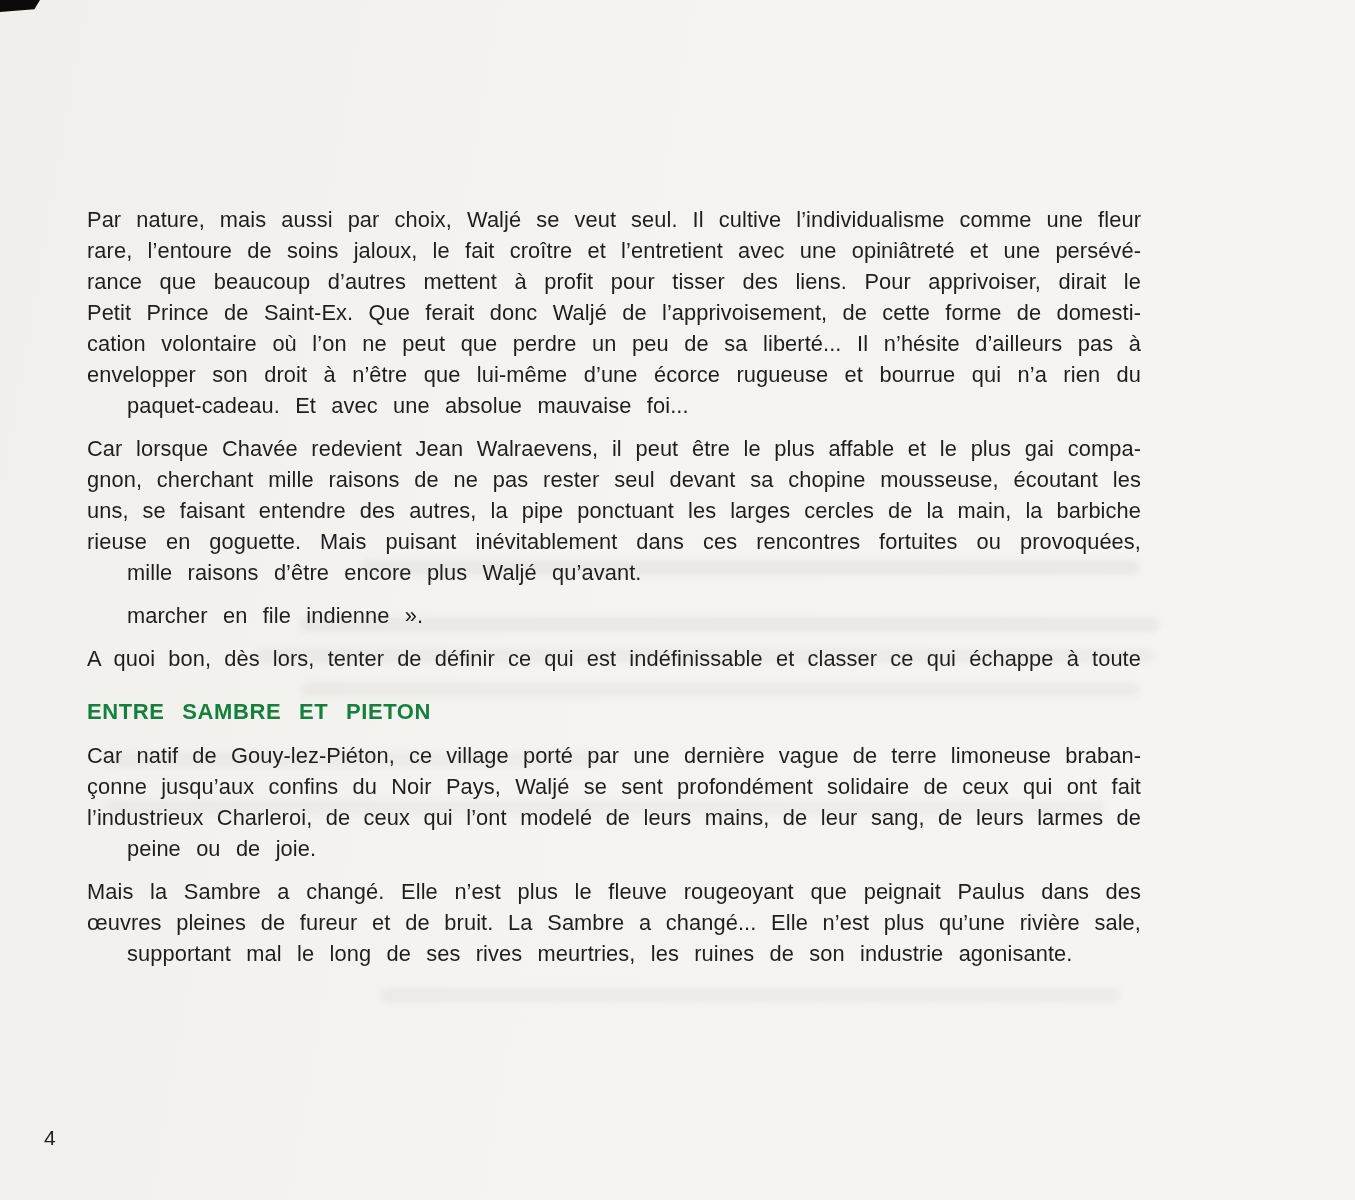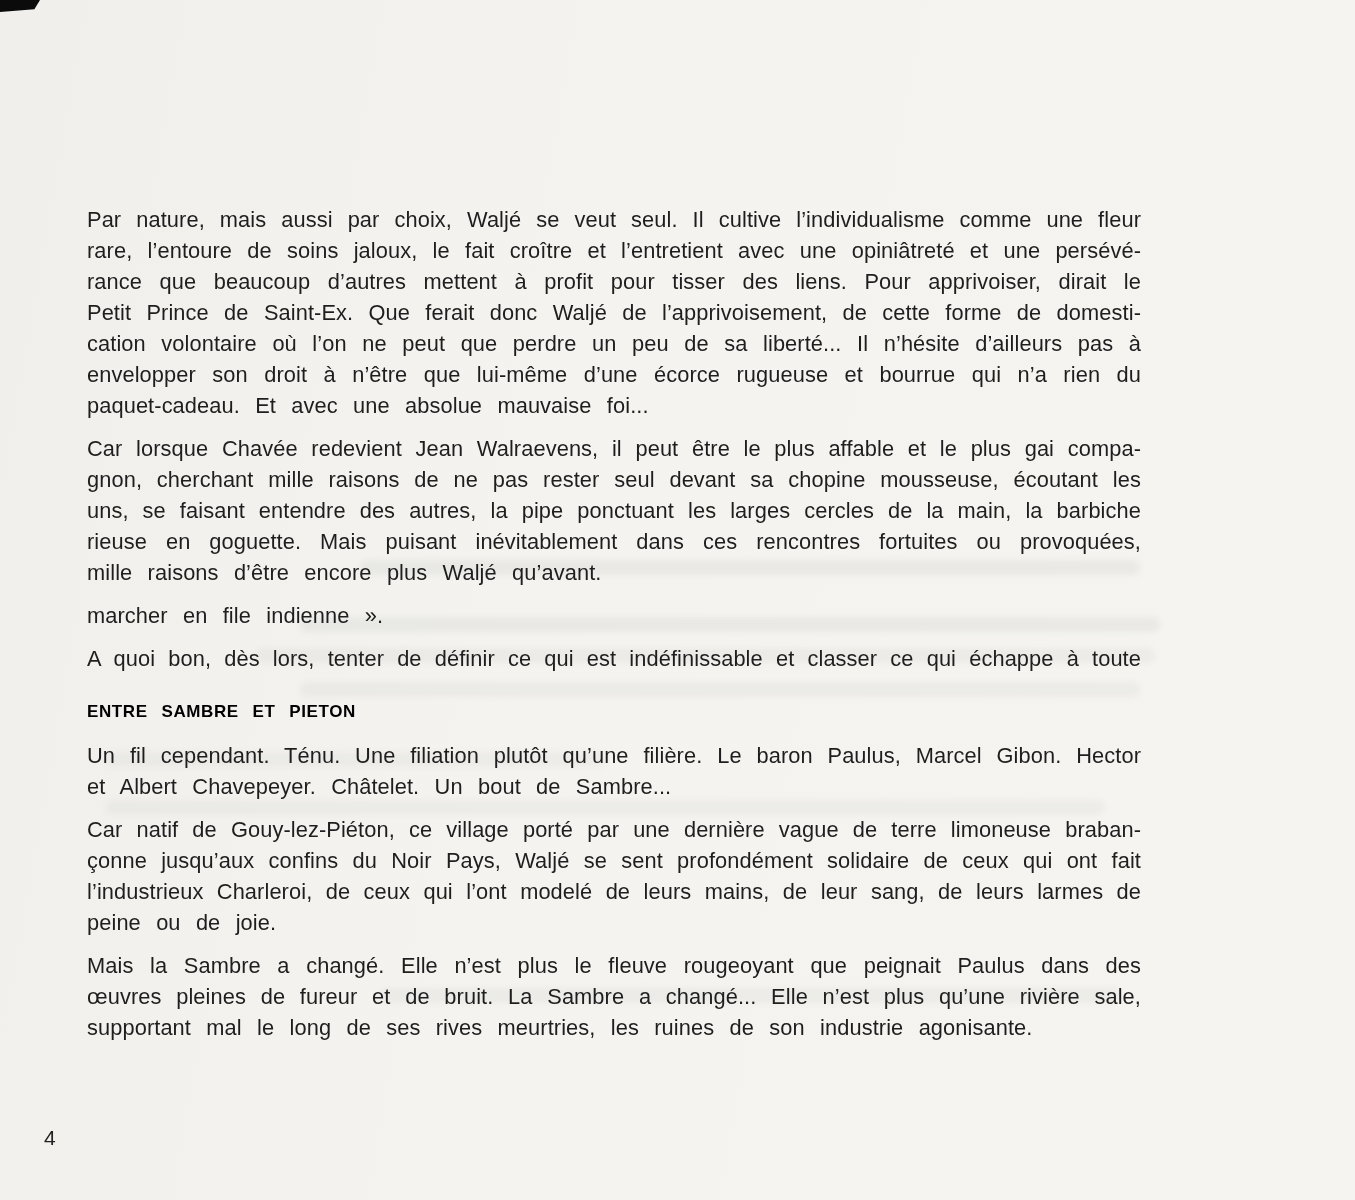--- a/index.html
+++ b/index.html
@@ -45,30 +45,31 @@
   .line {
     font-size: 21.8px;
     line-height: 31px;
     letter-spacing: 0.1px;
     text-align: justify;
     text-align-last: justify;
   }
   .line.last {
     text-align-last: left;
     word-spacing: 0.42em;
+    margin-left: 40px;
   }
 
   .section-heading {
-    font-size: 17px;
+    font-size: 22px;
     font-weight: bold;
     line-height: 28px;
     letter-spacing: 0.6px;
     word-spacing: 0.5em;
     margin: 24px 0 14px 0;
-    color: #000000;
+    color: #15803d;
   }
 
   .page-number {
     position: absolute;
     left: 44px;
     top: 1126px;
     font-size: 21px;
     line-height: 24px;
     color: #222;
   }
@@ -104,24 +105,20 @@
       <div class="line last">mille raisons d’être encore plus Waljé qu’avant.</div>
     </div>
     <div class="para">
       <div class="line last">marcher en file indienne ».</div>
     </div>
     <div class="para">
       <div class="line">A quoi bon, dès lors, tenter de définir ce qui est indéfinissable et classer ce qui échappe à toute</div>
     </div>
     <h2 class="section-heading">ENTRE SAMBRE ET PIETON</h2>
     <div class="para">
-      <div class="line">Un fil cependant. Ténu. Une filiation plutôt qu’une filière. Le baron Paulus, Marcel Gibon. Hector</div>
-      <div class="line last">et Albert Chavepeyer. Châtelet. Un bout de Sambre...</div>
-    </div>
-    <div class="para">
       <div class="line">Car natif de Gouy-lez-Piéton, ce village porté par une dernière vague de terre limoneuse braban-</div>
       <div class="line">çonne jusqu’aux confins du Noir Pays, Waljé se sent profondément solidaire de ceux qui ont fait</div>
       <div class="line">l’industrieux Charleroi, de ceux qui l’ont modelé de leurs mains, de leur sang, de leurs larmes de</div>
       <div class="line last">peine ou de joie.</div>
     </div>
     <div class="para">
       <div class="line">Mais la Sambre a changé. Elle n’est plus le fleuve rougeoyant que peignait Paulus dans des</div>
       <div class="line">œuvres pleines de fureur et de bruit. La Sambre a changé... Elle n’est plus qu’une rivière sale,</div>
       <div class="line last">supportant mal le long de ses rives meurtries, les ruines de son industrie agonisante.</div>
     </div>

